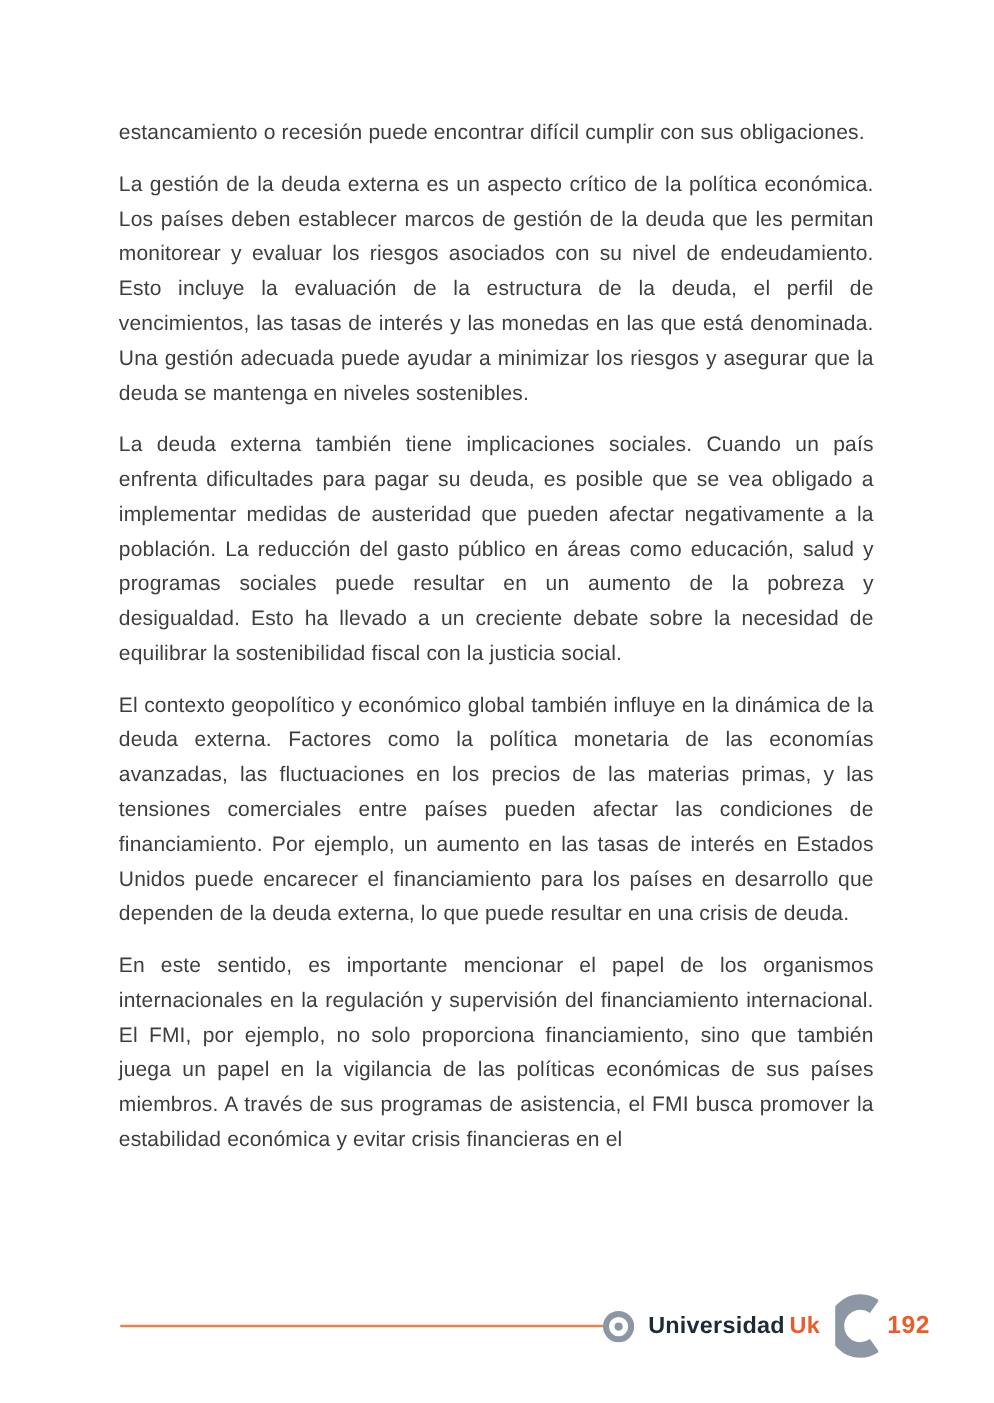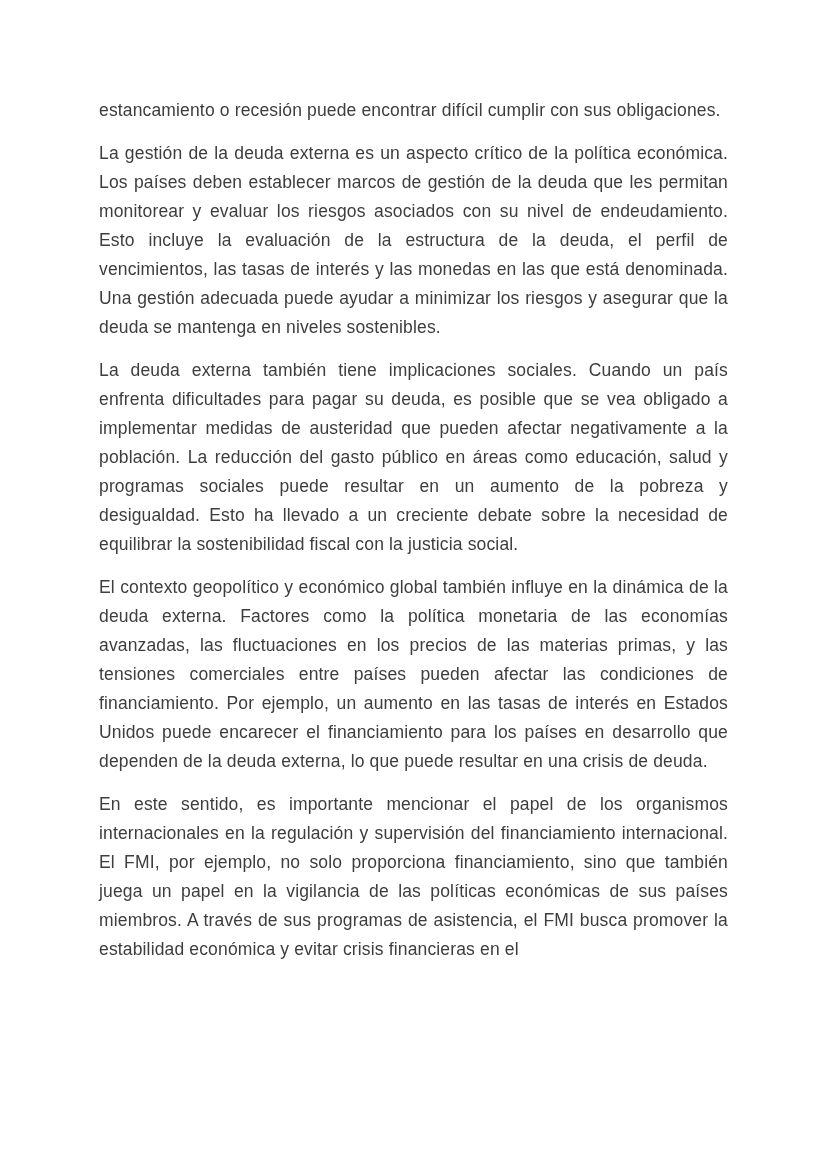--- a/index.html
+++ b/index.html
@@ -86,14 +86,34 @@
 <div class="page">
 
   <div class="content">
     <p class="body-par">estancamiento o recesión puede encontrar difícil cumplir con sus obligaciones.</p>
     <p class="body-par">La gestión de la deuda externa es un aspecto crítico de la política económica. Los países deben establecer marcos de gestión de la deuda que les permitan monitorear y evaluar los riesgos asociados con su nivel de endeudamiento. Esto incluye la evaluación de la estructura de la deuda, el perfil de vencimientos, las tasas de interés y las monedas en las que está denominada. Una gestión adecuada puede ayudar a minimizar los riesgos y asegurar que la deuda se mantenga en niveles sostenibles.</p>
     <p class="body-par">La deuda externa también tiene implicaciones sociales. Cuando un país enfrenta dificultades para pagar su deuda, es posible que se vea obligado a implementar medidas de austeridad que pueden afectar negativamente a la población. La reducción del gasto público en áreas como educación, salud y programas sociales puede resultar en un aumento de la pobreza y desigualdad. Esto ha llevado a un creciente debate sobre la necesidad de equilibrar la sostenibilidad fiscal con la justicia social.</p>
     <p class="body-par">El contexto geopolítico y económico global también influye en la dinámica de la deuda externa. Factores como la política monetaria de las economías avanzadas, las fluctuaciones en los precios de las materias primas, y las tensiones comerciales entre países pueden afectar las condiciones de financiamiento. Por ejemplo, un aumento en las tasas de interés en Estados Unidos puede encarecer el financiamiento para los países en desarrollo que dependen de la deuda externa, lo que puede resultar en una crisis de deuda.</p>
     <p class="body-par">En este sentido, es importante mencionar el papel de los organismos internacionales en la regulación y supervisión del financiamiento internacional. El FMI, por ejemplo, no solo proporciona financiamiento, sino que también juega un papel en la vigilancia de las políticas económicas de sus países miembros. A través de sus programas de asistencia, el FMI busca promover la estabilidad económica y evitar crisis financieras en el</p>
   </div>
 
+  <div class="footer">
+
+    <div class="footer-divider"></div>
+
+    <svg class="donut-icon" viewBox="0 0 27 27" aria-hidden="true">
+      <circle cx="13.5" cy="13.5" r="10.5" fill="#ffffff" stroke="#8d97a3" stroke-width="5"></circle>
+      <circle cx="13.5" cy="13.5" r="3.4" fill="#8d97a3"></circle>
+    </svg>
+
+    <div class="brand">
+      <span class="brand-name">Universidad</span><span class="brand-accent">Uk</span>
+    </div>
+
+    <svg class="crescent-icon" viewBox="0 0 36 56" aria-hidden="true">
+      <circle cx="21" cy="28" r="20" fill="none" stroke="#8d97a3" stroke-width="13" pathLength="100" stroke-dasharray="70 30" stroke-dashoffset="-15"></circle>
+    </svg>
+
+    <div class="page-number">192</div>
+
+  </div>
 
 </div>
 
 </body></html>

